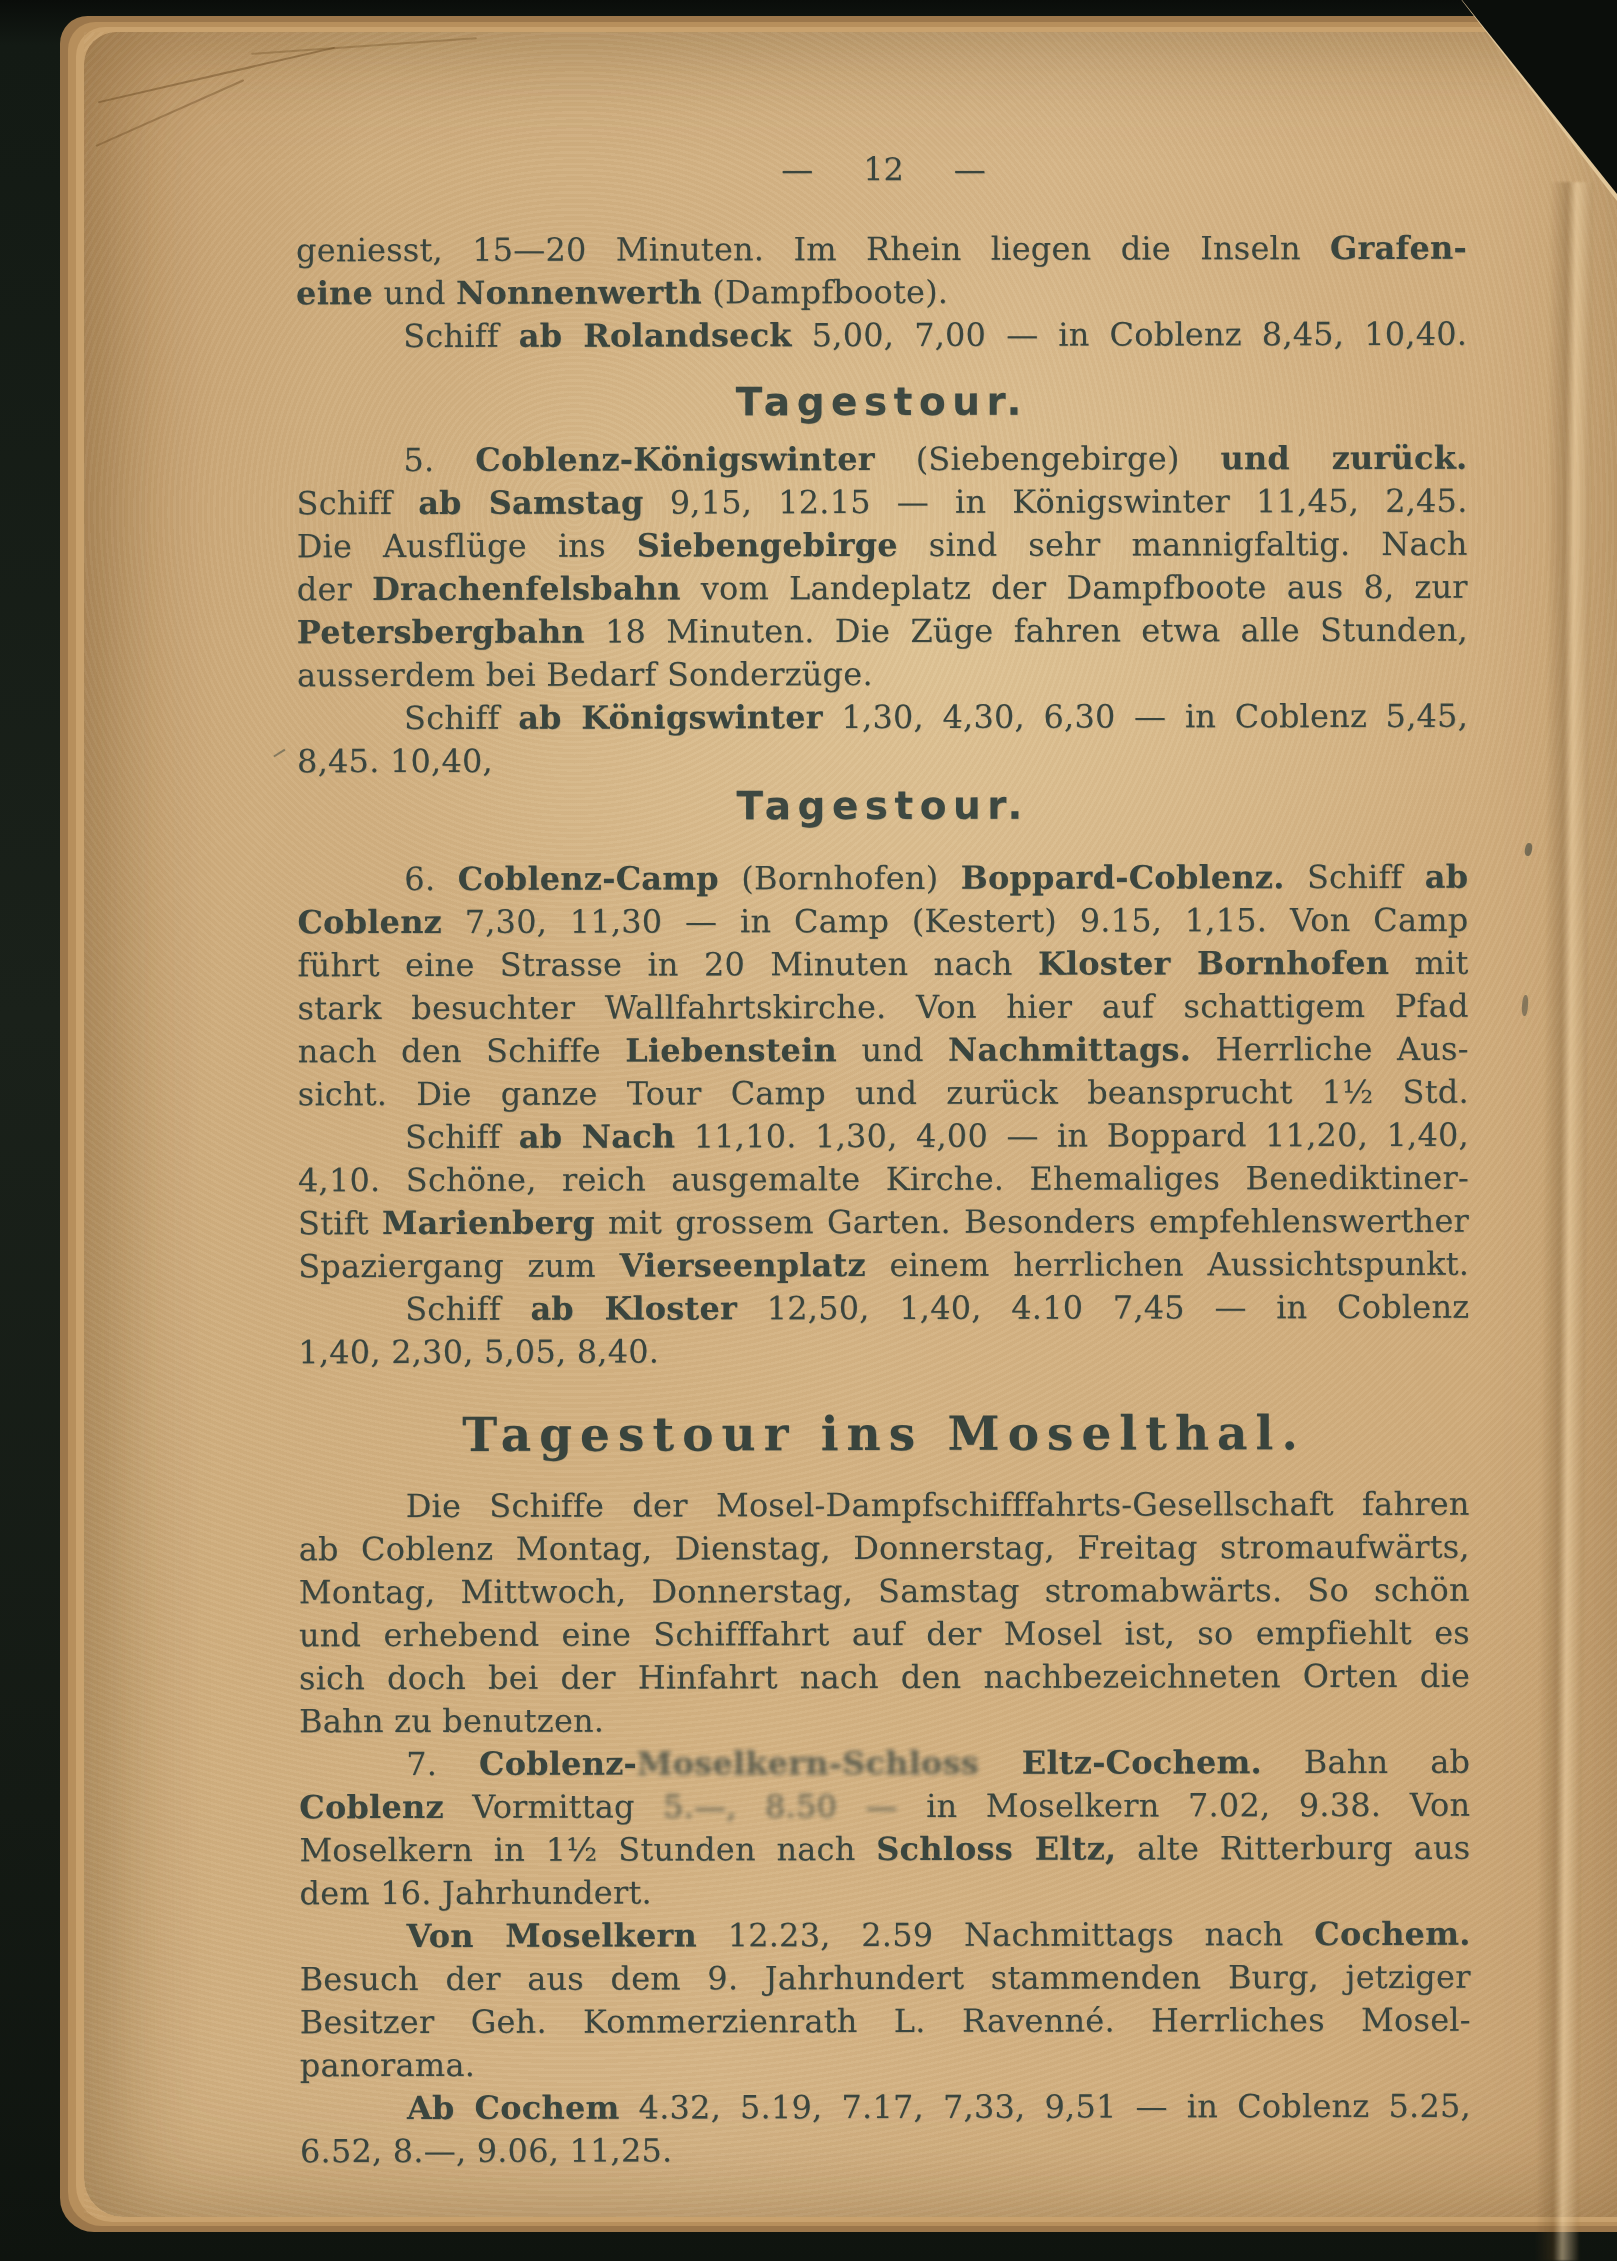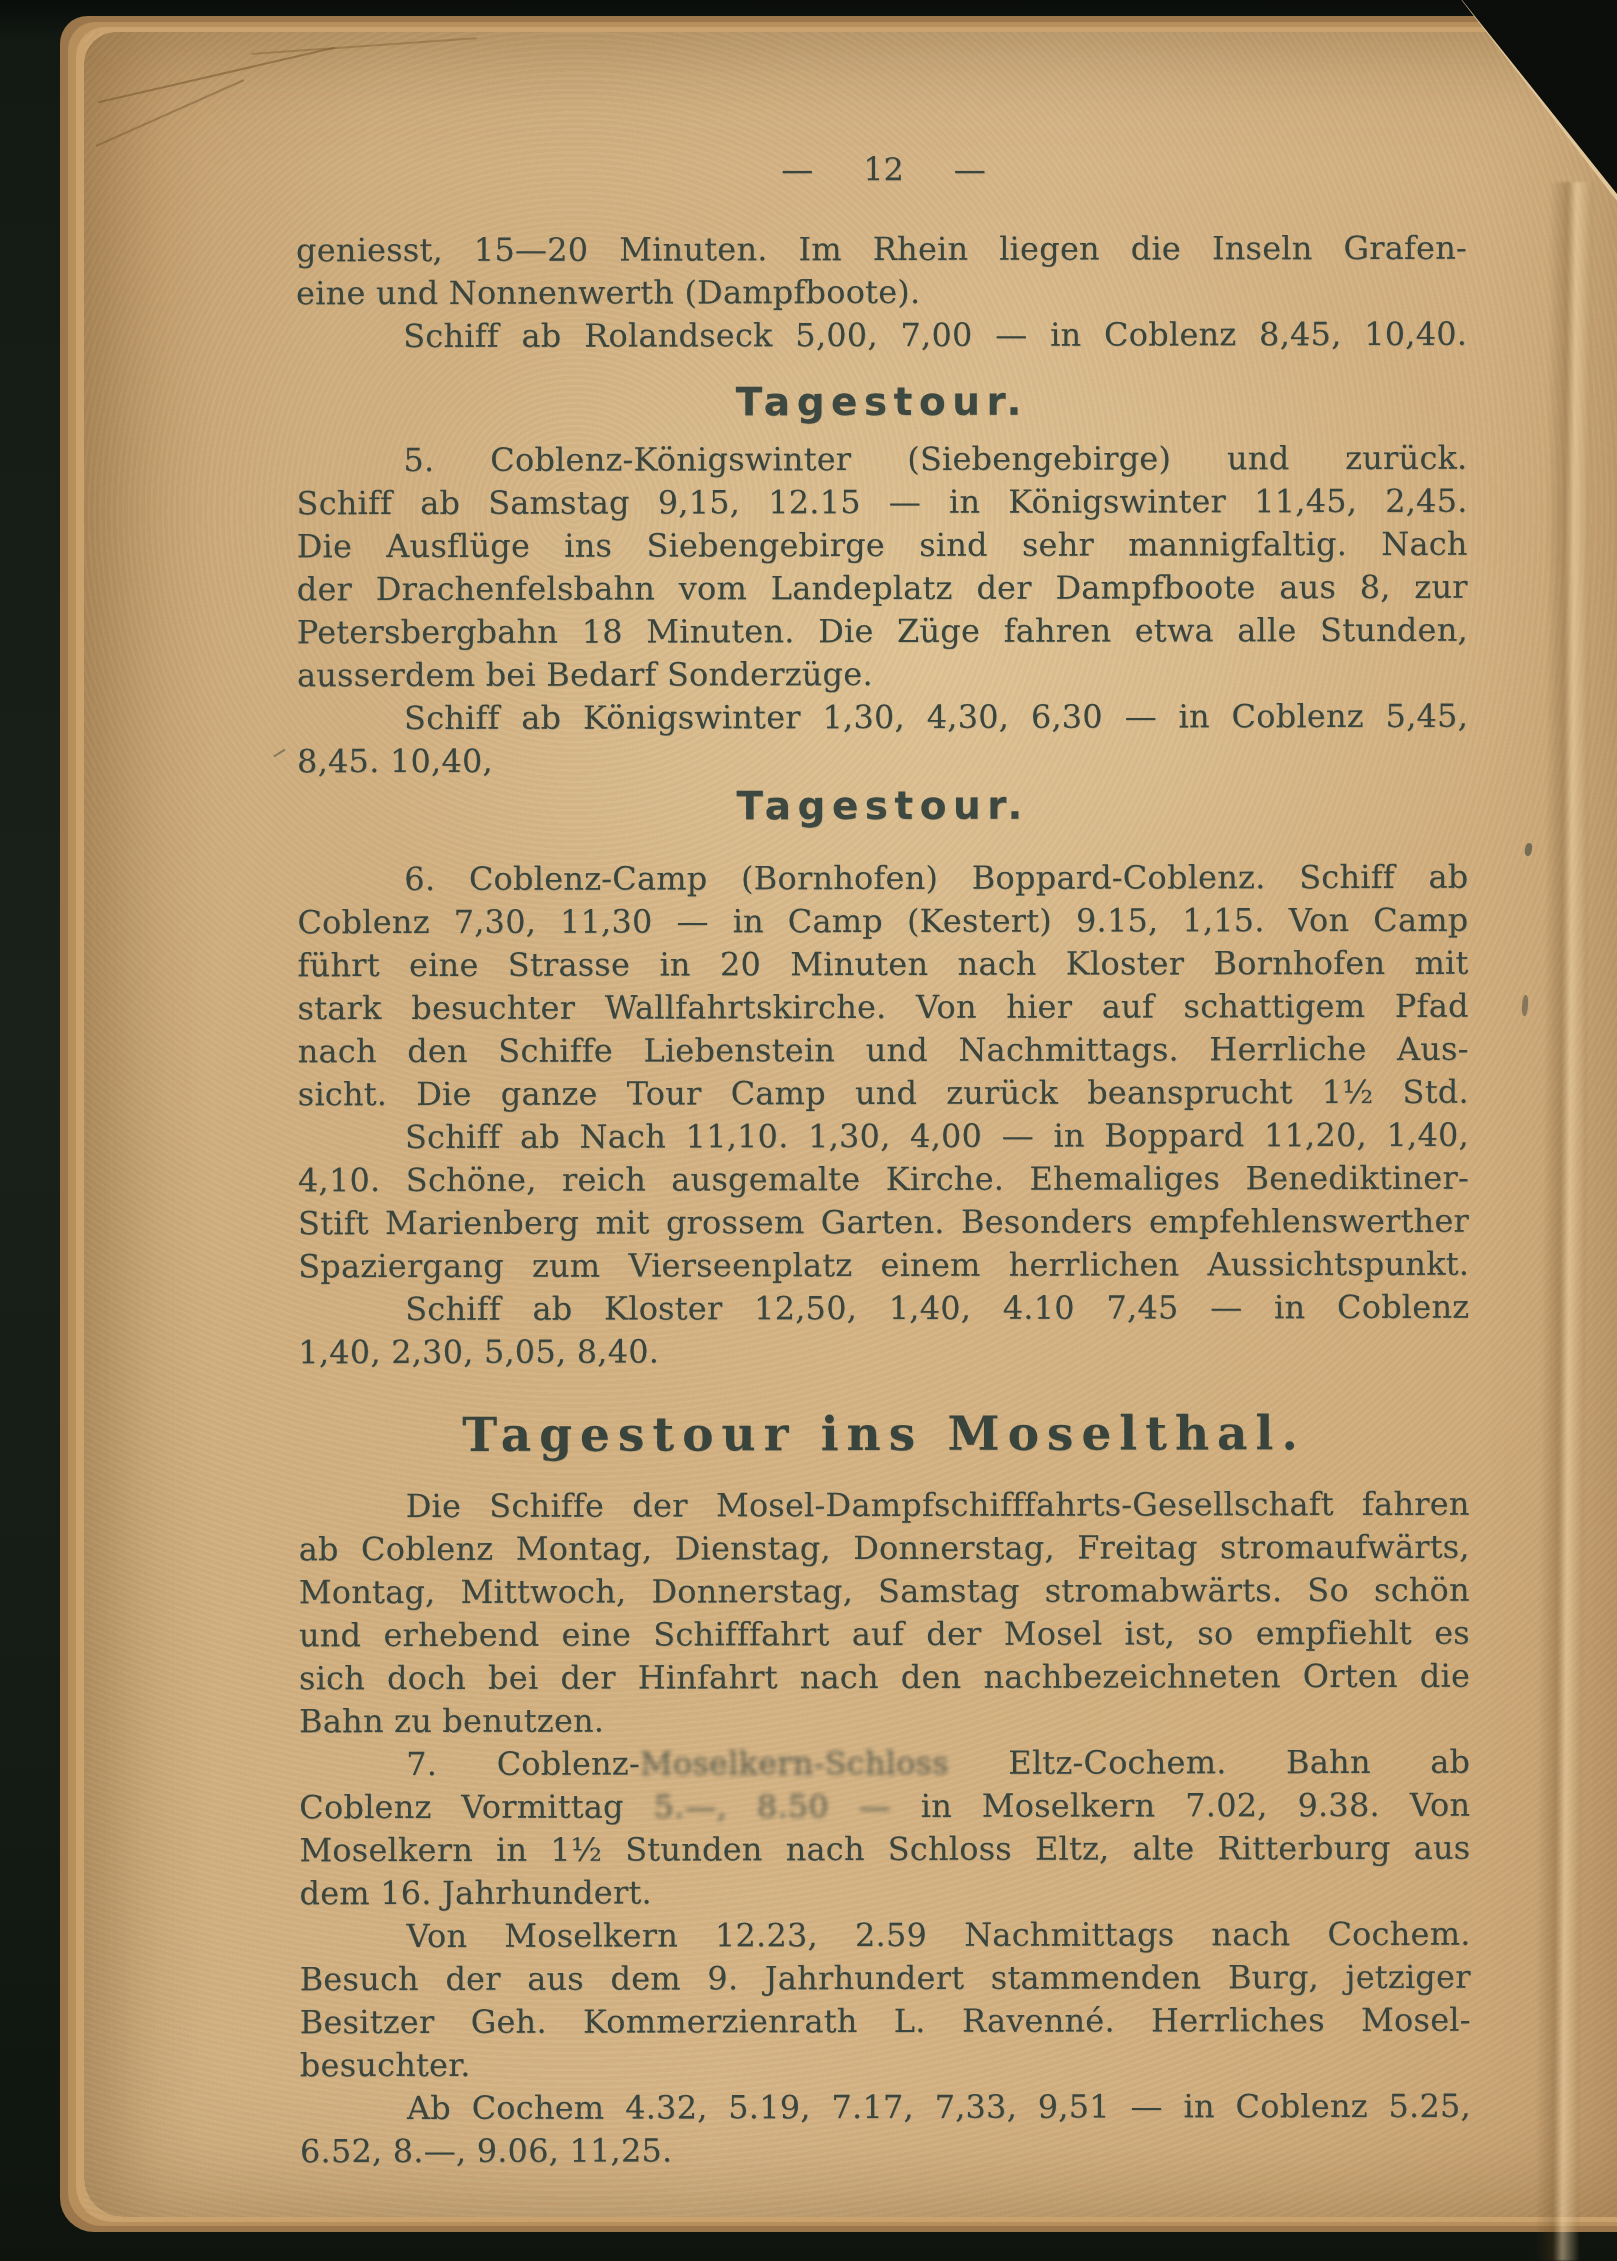--- a/index.html
+++ b/index.html
@@ -34,21 +34,21 @@
   .stray{position:absolute;left:273px;top:752px;width:13px;height:2.4px;background:#3a453e;opacity:.5;transform:rotate(-32deg);}
 
   .pagehead{position:absolute;left:298px;top:150px;width:1171px;display:flex;justify-content:center;
     align-items:center;gap:50px;font-size:32px;color:#3a453e;text-shadow:0.3px 0.5px 0.7px rgba(58,69,62,.35);}
   .content{position:absolute;left:298px;top:228px;width:1171px;color:#3a453e;font-size:32px;
     line-height:43px;letter-spacing:0.2px;transform:rotate(-.12deg);
     text-shadow:0.3px 0.5px 0.7px rgba(58,69,62,.35);}
   .line{min-height:43px;}
   .line.ind{text-indent:107px;}
   .line.just{text-align:justify;text-align-last:justify;}
-  .b{font-weight:400;}
+  .b{font-weight:700;}
   .sm{filter:blur(2.1px);opacity:.75;}
   .h2{font-family:"DejaVu Sans",sans-serif;font-weight:700;font-size:39px;line-height:47px;
     letter-spacing:6.5px;text-align:center;margin:21px 0 13px;color:#3d4841;}
   .h2.tight{margin-top:0;margin-bottom:27.5px;}
   .h1{font-family:"DejaVu Serif",serif;font-weight:700;font-size:47px;line-height:53px;
     letter-spacing:8px;text-align:center;margin:34px 0 24px;color:#39443d;}
 </style>
 </head>
 <body>
 
@@ -111,18 +111,18 @@
       <div class="line just"><span>und erhebend eine Schifffahrt auf der Mosel ist, so empfiehlt es</span></div>
       <div class="line just"><span>sich doch bei der Hinfahrt nach den nachbezeichneten Orten die</span></div>
       <div class="line"><span>Bahn zu benutzen.</span></div>
       <div class="line just ind"><span>7. </span><span class="b">Coblenz-</span><span class="b sm">Moselkern-Schloss</span><span class="b"> Eltz-Cochem.</span><span> Bahn ab</span></div>
       <div class="line just"><span class="b">Coblenz</span><span> Vormittag </span><span class="sm">5.—, 8.50 —</span><span> in Moselkern 7.02, 9.38. Von</span></div>
       <div class="line just"><span>Moselkern in 1½ Stunden nach </span><span class="b">Schloss Eltz,</span><span> alte Ritterburg aus</span></div>
       <div class="line"><span>dem 16. Jahrhundert.</span></div>
       <div class="line just ind"><span class="b">Von Moselkern</span><span> 12.23, 2.59 Nachmittags nach </span><span class="b">Cochem.</span></div>
       <div class="line just"><span>Besuch der aus dem 9. Jahrhundert stammenden Burg, jetziger</span></div>
       <div class="line just"><span>Besitzer Geh. Kommerzienrath L. Ravenné. Herrliches Mosel-</span></div>
-      <div class="line"><span>besuchter.</span></div>
+      <div class="line"><span>panorama.</span></div>
       <div class="line just ind"><span class="b">Ab Cochem</span><span> 4.32, 5.19, 7.17, 7,33, 9,51 — in Coblenz 5.25,</span></div>
       <div class="line"><span>6.52, 8.—, 9.06, 11,25.</span></div>
     </div>
 </div>
 
 
 </body></html>

